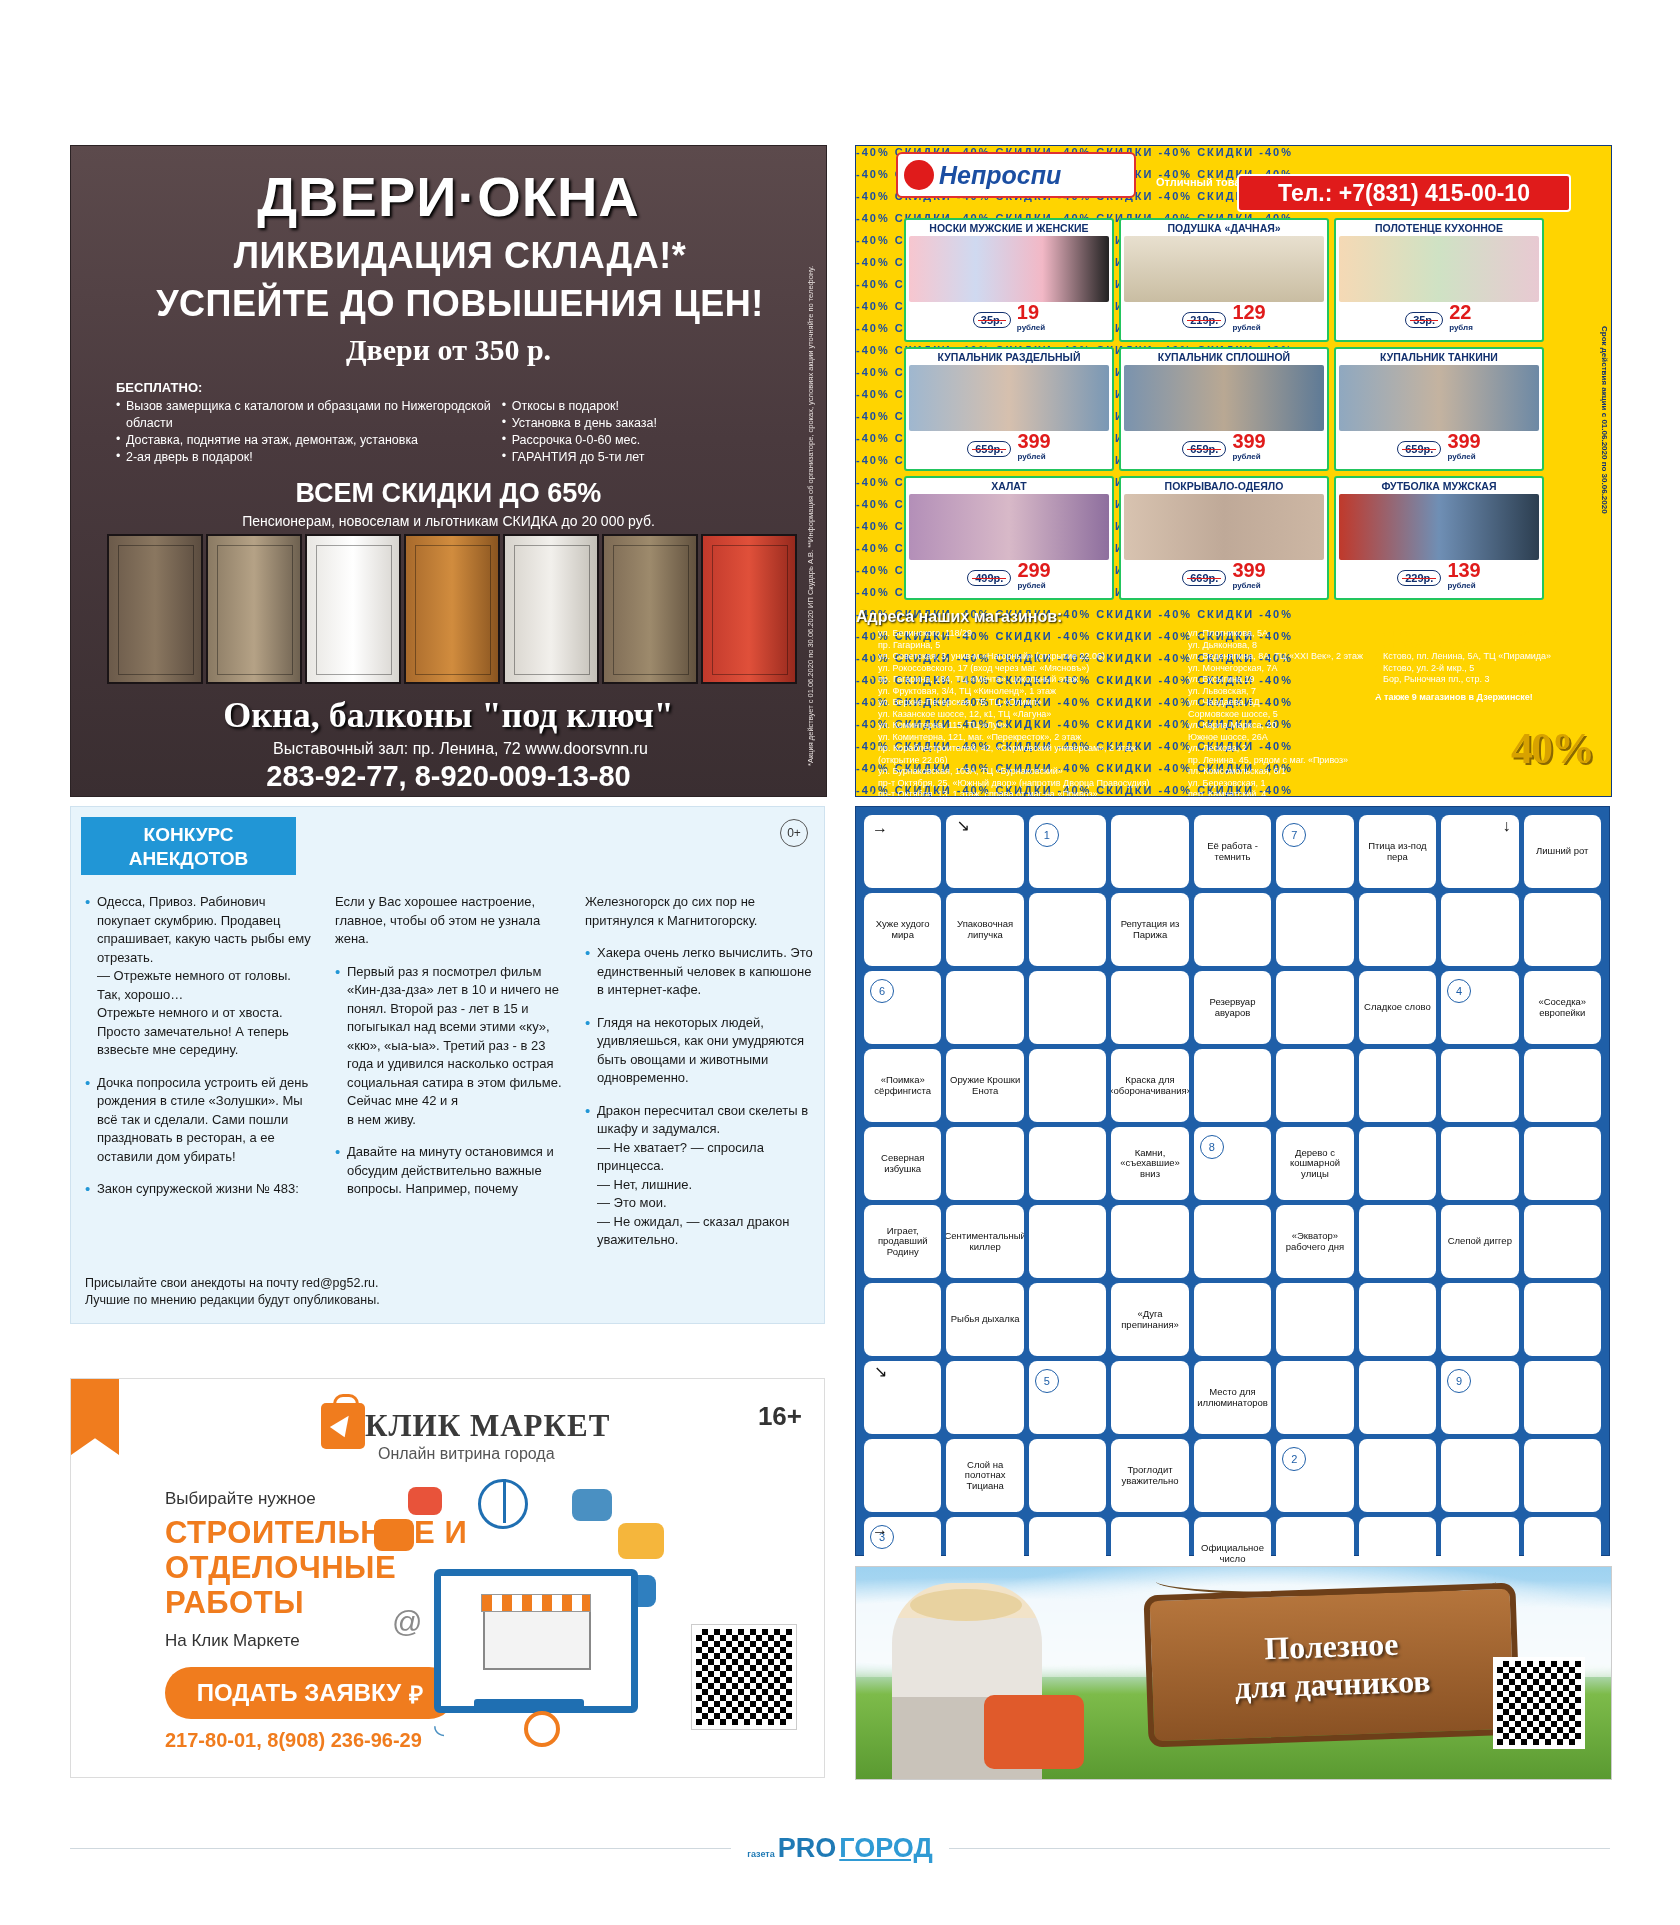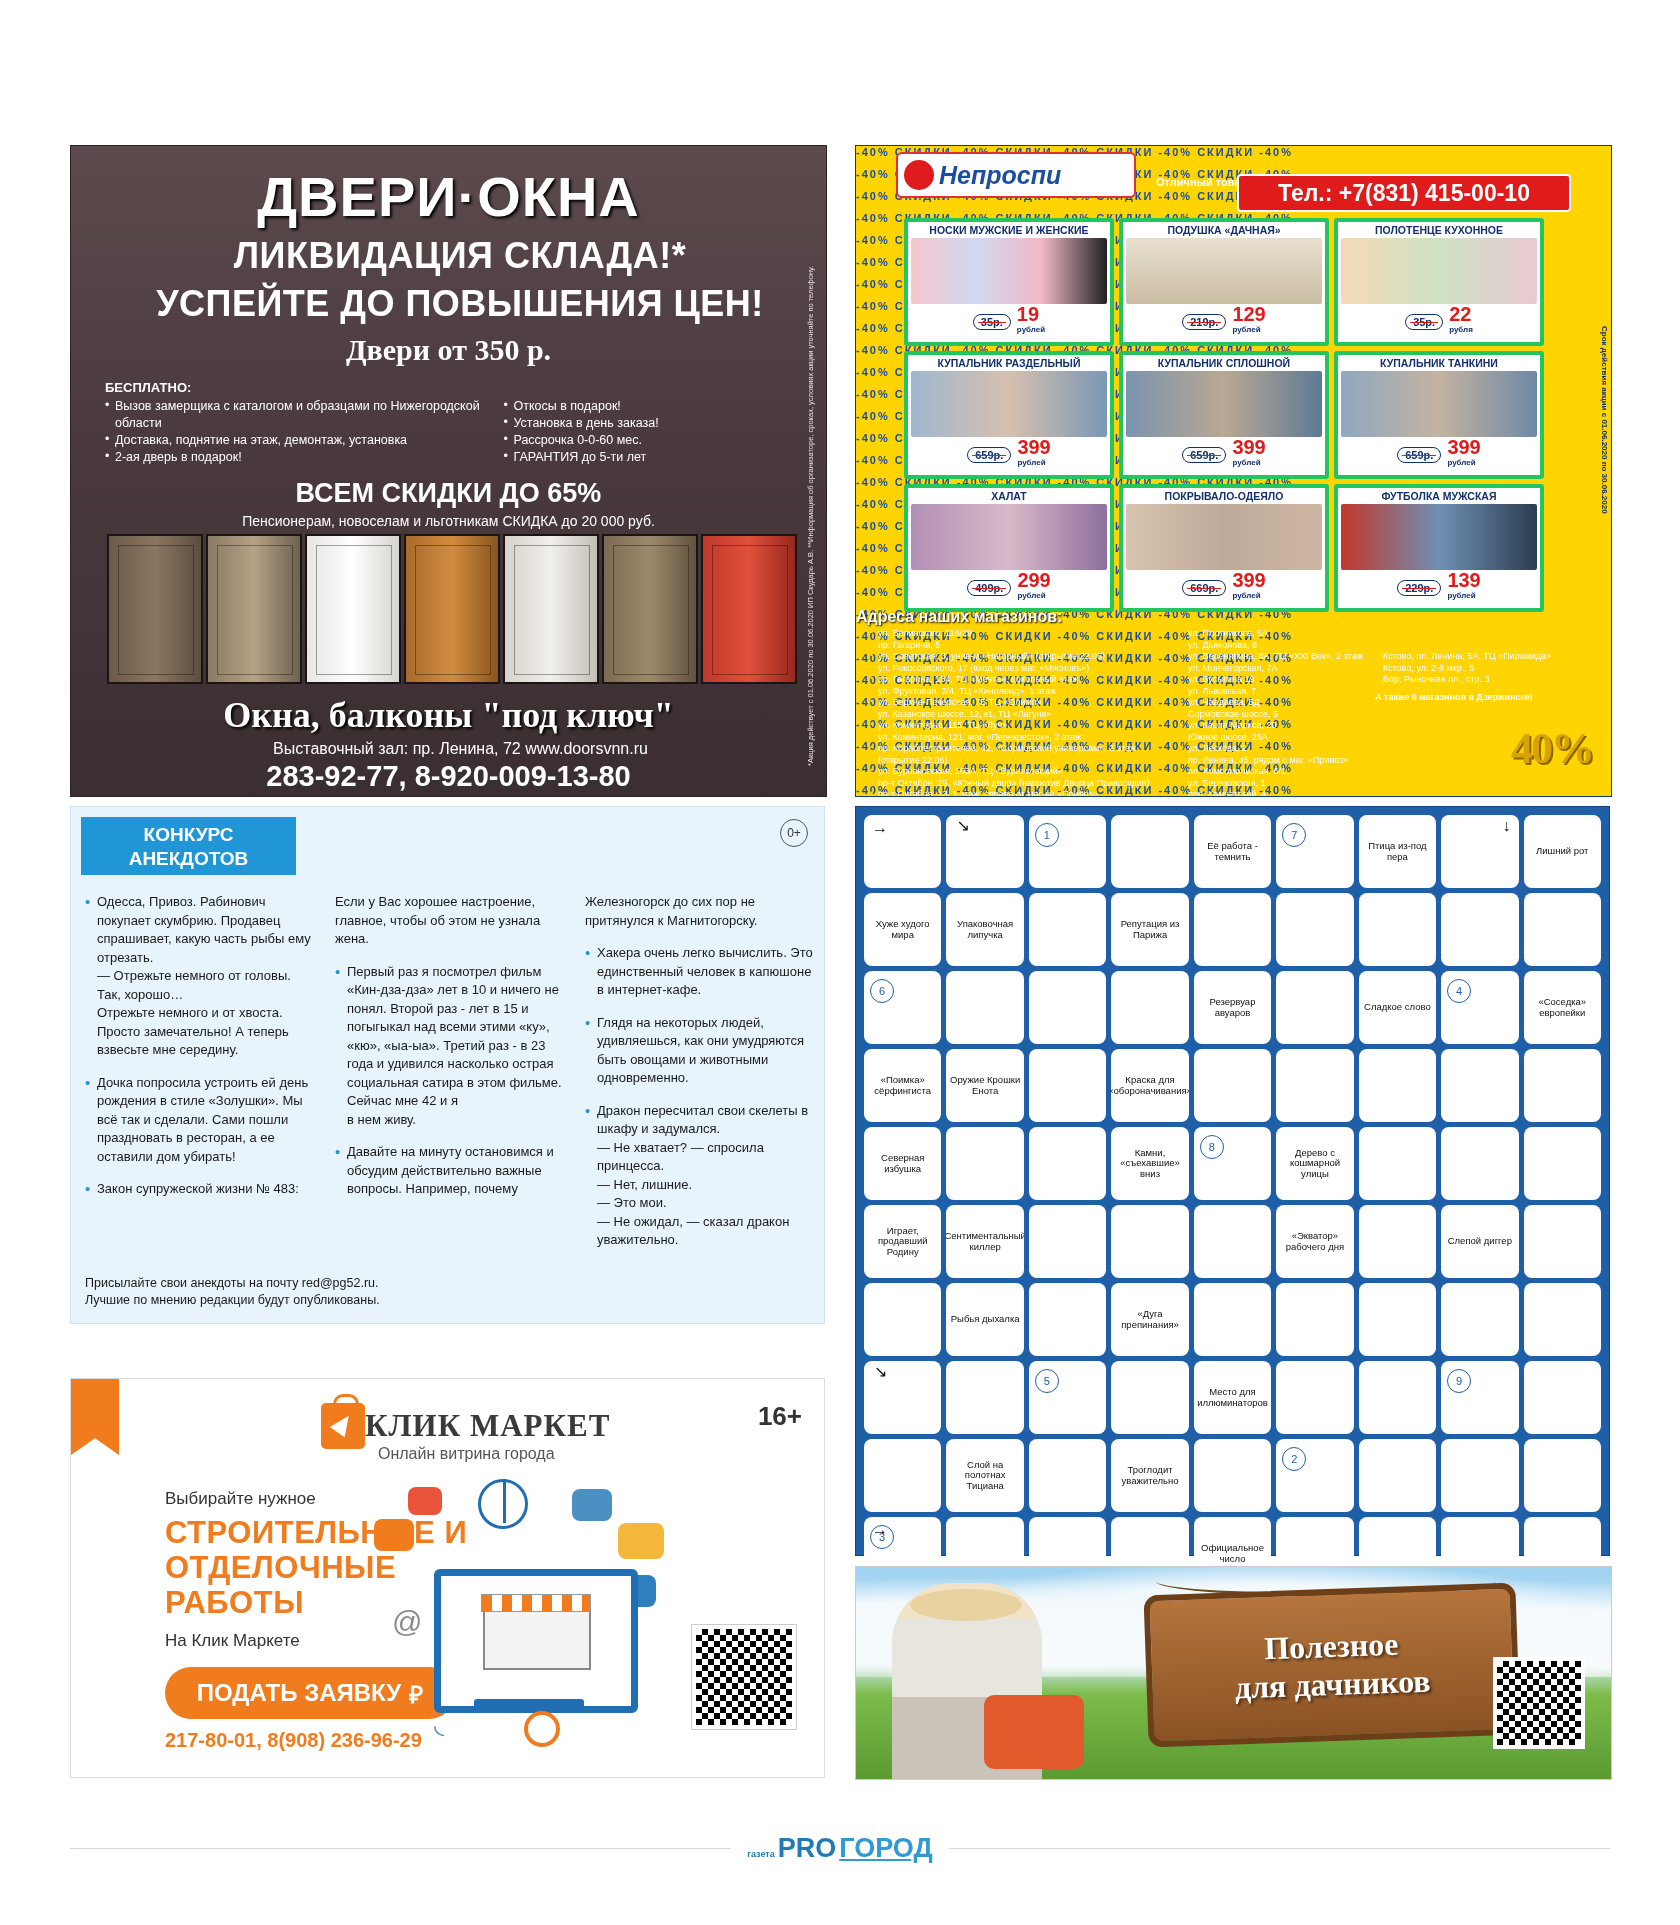--- a/index.html
+++ b/index.html
@@ -64,21 +64,21 @@
     text-align: center;
     color: #ffffff;
     font-size: 30px;
     font-weight: bold;
     font-family: "Liberation Serif", serif;
     margin-top: 8px;
   }
   .doors-cols {
     display: flex;
     margin: 12px 0 12px 0;
-    padding: 0 34px;
+    padding: 0 45px;
     color: #fff;
     font-size: 12.5px;
     line-height: 17px;
   }
   .doors-cols .c1 { width: 58%; }
   .doors-cols .c2 { width: 42%; }
   .doors-free {
     font-weight: bold;
     font-size: 13px;
     margin-bottom: 2px;
@@ -238,21 +238,21 @@
     position: absolute;
     left: 48px; top: 72px;
     width: 640px;
     display: flex;
     flex-wrap: wrap;
     gap: 5px;
   }
   .nep-cell {
     width: 210px;
     background: #ffffff;
-    border: 4px solid #22c55e;
+    border: 2px solid #22c55e;
     border-radius: 3px;
     position: relative;
     box-sizing: border-box;
     overflow: hidden;
   }
   .nep-cell .cap {
     text-align: center;
     font-size: 10.5px;
     font-weight: bold;
     color: #12306e;

